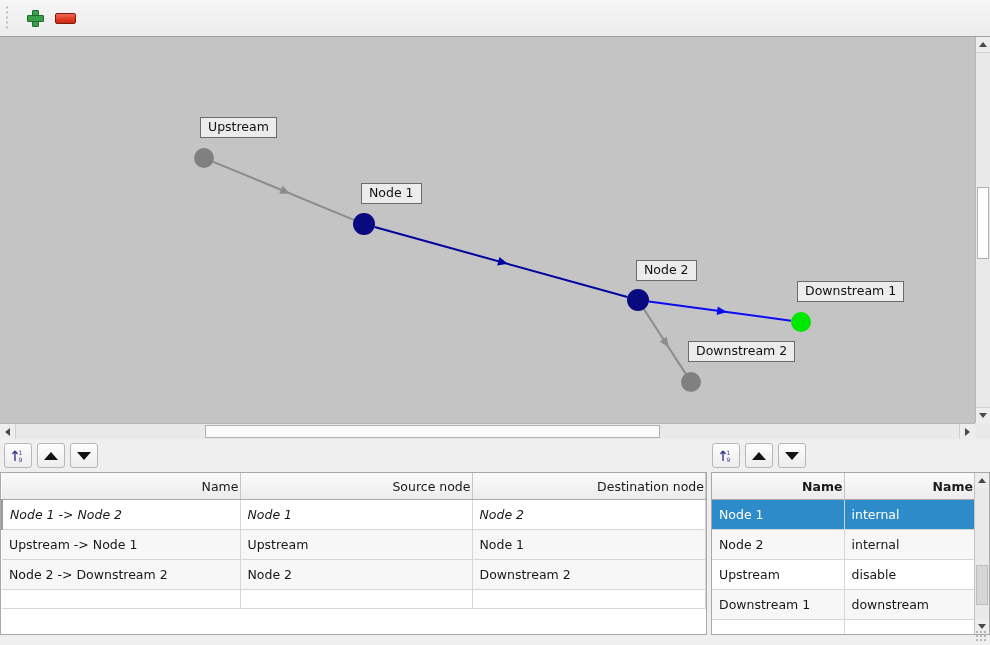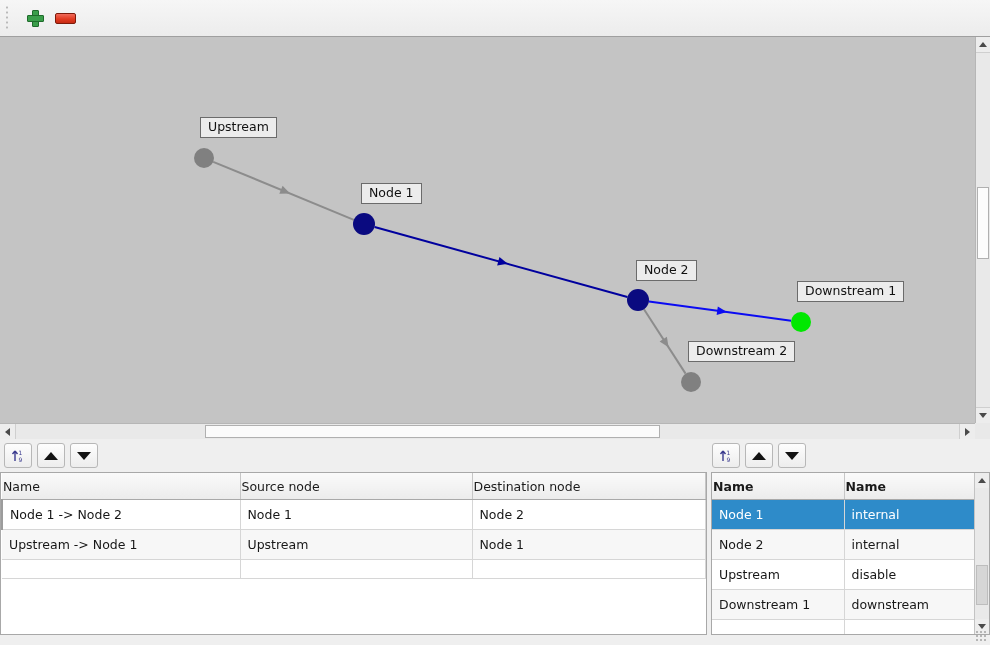--- a/index.html
+++ b/index.html
@@ -121,31 +121,31 @@
   
   .tbl{
     position:absolute;box-sizing:border-box;
     background:#fff;border:1px solid #a8a8a8;overflow:hidden;
   }
   table{border-collapse:collapse;width:100%;table-layout:fixed;}
   th{
     background:linear-gradient(to bottom,#fafafa 0%,#ececec 100%);
     border-right:1px solid #c6c6c6;border-bottom:1px solid #a9a9a9;
     height:24px;font-weight:normal;font-size:12.5px;color:#1a1a1a;
-    text-align:left;cursor:pointer;
+    text-align:right;cursor:pointer;
   }
   th.bold{font-weight:bold;}
   td{
     height:29px;border-right:1px solid #d6d6d6;border-bottom:1px solid #d6d6d6;
     padding:0 7px;font-size:12.5px;color:#171717;white-space:nowrap;overflow:hidden;
     text-overflow:ellipsis;
   }
   tr.alt td{background:#f7f7f7;}
   tr.sel td{background:#2e8bc9;color:#fff;}
-  tr.focus td{box-shadow:inset 0 0 0 0 #000;}
+  tr.focus td{box-shadow:inset 0 0 0 0 #000;font-style:italic;}
   tr.focus td:first-child{border-left:2px solid #9c9c9c;}
   .empty-row td{height:18px;border-right:1px solid #d6d6d6;background:#fff;}
 
   .rtbl-scroll{
     position:absolute;right:0;top:0;width:15px;height:100%;
     background:#e9e9e9;border-left:1px solid #c3c3c3;box-sizing:border-box;
   }
   .rtbl-scroll .arrow{
     position:absolute;left:0;width:14px;height:15px;background:#ededed;
     display:flex;align-items:center;justify-content:center;cursor:pointer;
@@ -280,20 +280,25 @@
             <tr class=" focus">
               <td>Node 1 -&gt; Node 2</td>
               <td>Node 1</td>
               <td>Node 2</td>
             </tr>
             <tr class="alt">
               <td>Upstream -&gt; Node 1</td>
               <td>Upstream</td>
               <td>Node 1</td>
             </tr>
+            <tr class="alt">
+              <td>Node 2 -&gt; Downstream 2</td>
+              <td>Node 2</td>
+              <td>Downstream 2</td>
+            </tr>
             <tr class="empty-row">
               <td></td>
               <td></td>
               <td></td>
             </tr>
           </tbody>
       </table>
     </div>
 
     <div class="tbl" style="left:711px;top:31px;width:279px;height:163px;">

